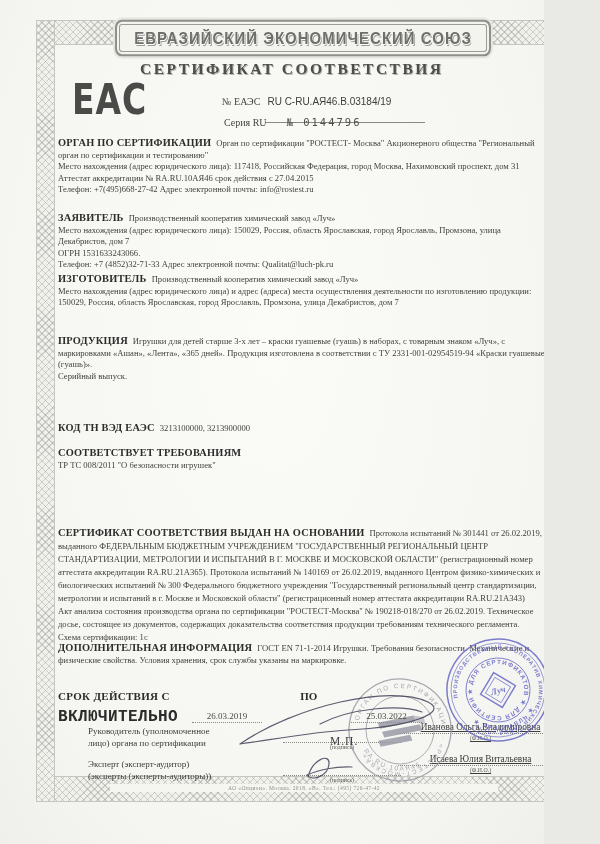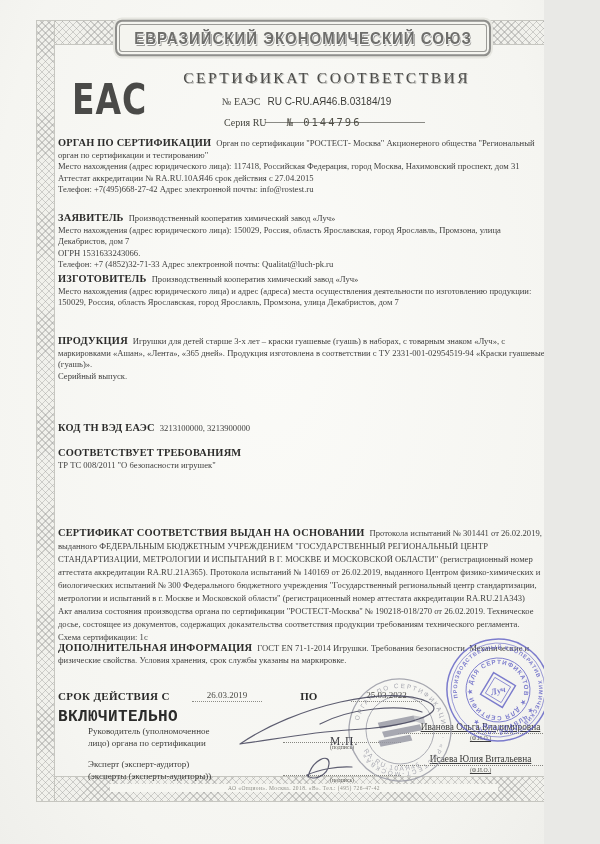--- a/index.html
+++ b/index.html
@@ -36,22 +36,22 @@
     font-weight:bold;font-size:15px;letter-spacing:1px;color:#6e6e6b;
     text-shadow:0.5px 0.5px 0 #fff, 1.2px 1.2px 0 #9a9a96;
     transform:scaleY(1.08);white-space:nowrap;
   }
   .eac{
     position:absolute;left:72px;top:74px;z-index:3;
     font-family:"DejaVu Sans",sans-serif;font-weight:bold;font-size:33px;
     letter-spacing:1px;color:#4a4a48;transform:scaleY(1.3);transform-origin:top left;
   }
   .doc-title{
-    position:absolute;left:140px;top:69px;width:330px;text-align:right;z-index:3;
-    font-weight:normal;font-size:15.5px;letter-spacing:2.5px;color:#4d4d4b;
+    position:absolute;left:140px;top:60px;width:330px;text-align:left;z-index:3;
+    font-weight:bold;font-size:15.5px;letter-spacing:2.5px;color:#4d4d4b;
     text-shadow:1px 1px 0 #b3b3ae;white-space:nowrap;
   }
   .num-row{position:absolute;left:222px;top:96px;z-index:3;font-size:10px;display:flex;align-items:baseline;}
   .num-label{margin-right:5px;color:#44443f;}
   .num-value{
     font-family:"Liberation Sans","DejaVu Sans",sans-serif;font-size:10px;color:#3c3c38;
     border-bottom:1px solid #8a8a85;padding:0 34px 15px 2px;white-space:nowrap;
   }
   .series-row{position:absolute;left:224px;top:116px;z-index:3;font-size:10px;display:flex;align-items:baseline;color:#46463f;}
   .series-value{
@@ -59,21 +59,21 @@
     font-size:10.5px;letter-spacing:2px;color:#504f47;
   }
   
   .sec{position:absolute;left:58px;width:492px;z-index:2;font-size:8.6px;line-height:11.6px;color:#414140;text-align:left;}
   .sec .h{font-weight:bold;font-size:10.4px;color:#2c2c2b;letter-spacing:.2px;margin-right:5px;}
   .sec .h.block{display:block;margin-bottom:1px;}
   #basis{line-height:13px;}
   #additional{width:474px;}
   .validity{position:absolute;left:58px;top:690px;z-index:5;display:flex;align-items:flex-start;}
   .validity .vh{font-weight:bold;font-size:11px;color:#2c2c2b;letter-spacing:.3px;}
-  .dateline{border-bottom:1px dotted #8c8c86;padding:0 15px 1px;font-size:9px;color:#4a4a45;margin-left:22px;}
+  .dateline{border-bottom:1px dotted #8c8c86;padding:0 15px 1px;font-size:9px;color:#4a4a45;margin-left:22px;margin-top:21px;}
   .dateline.second{margin-left:34px;}
   .po{font-weight:bold;font-size:11px;color:#2c2c2b;margin-left:38px;}
   .inclusive{position:absolute;left:58px;top:708px;z-index:5;font-weight:bold;font-size:16px;letter-spacing:.4px;color:#2c2c2b;font-family:Liberation Mono, monospace;}
   
   .siglabel{position:absolute;left:88px;width:205px;font-size:9px;line-height:11.5px;color:#3c3c3a;z-index:2;}
   .signcol{position:absolute;left:283px;width:118px;z-index:2;}
   .signcol .line{border-bottom:1px dotted #868680;height:15px;}
   .cap{text-align:center;font-size:5.8px;color:#5b5b56;padding-top:1px;}
   .namecol{position:absolute;left:398px;width:165px;text-align:center;z-index:2;text-decoration:underline;}
   .namecol .nm{font-size:9.3px;color:#3a3a38;border-bottom:1px dotted #868680;padding-bottom:1px;white-space:nowrap;}

